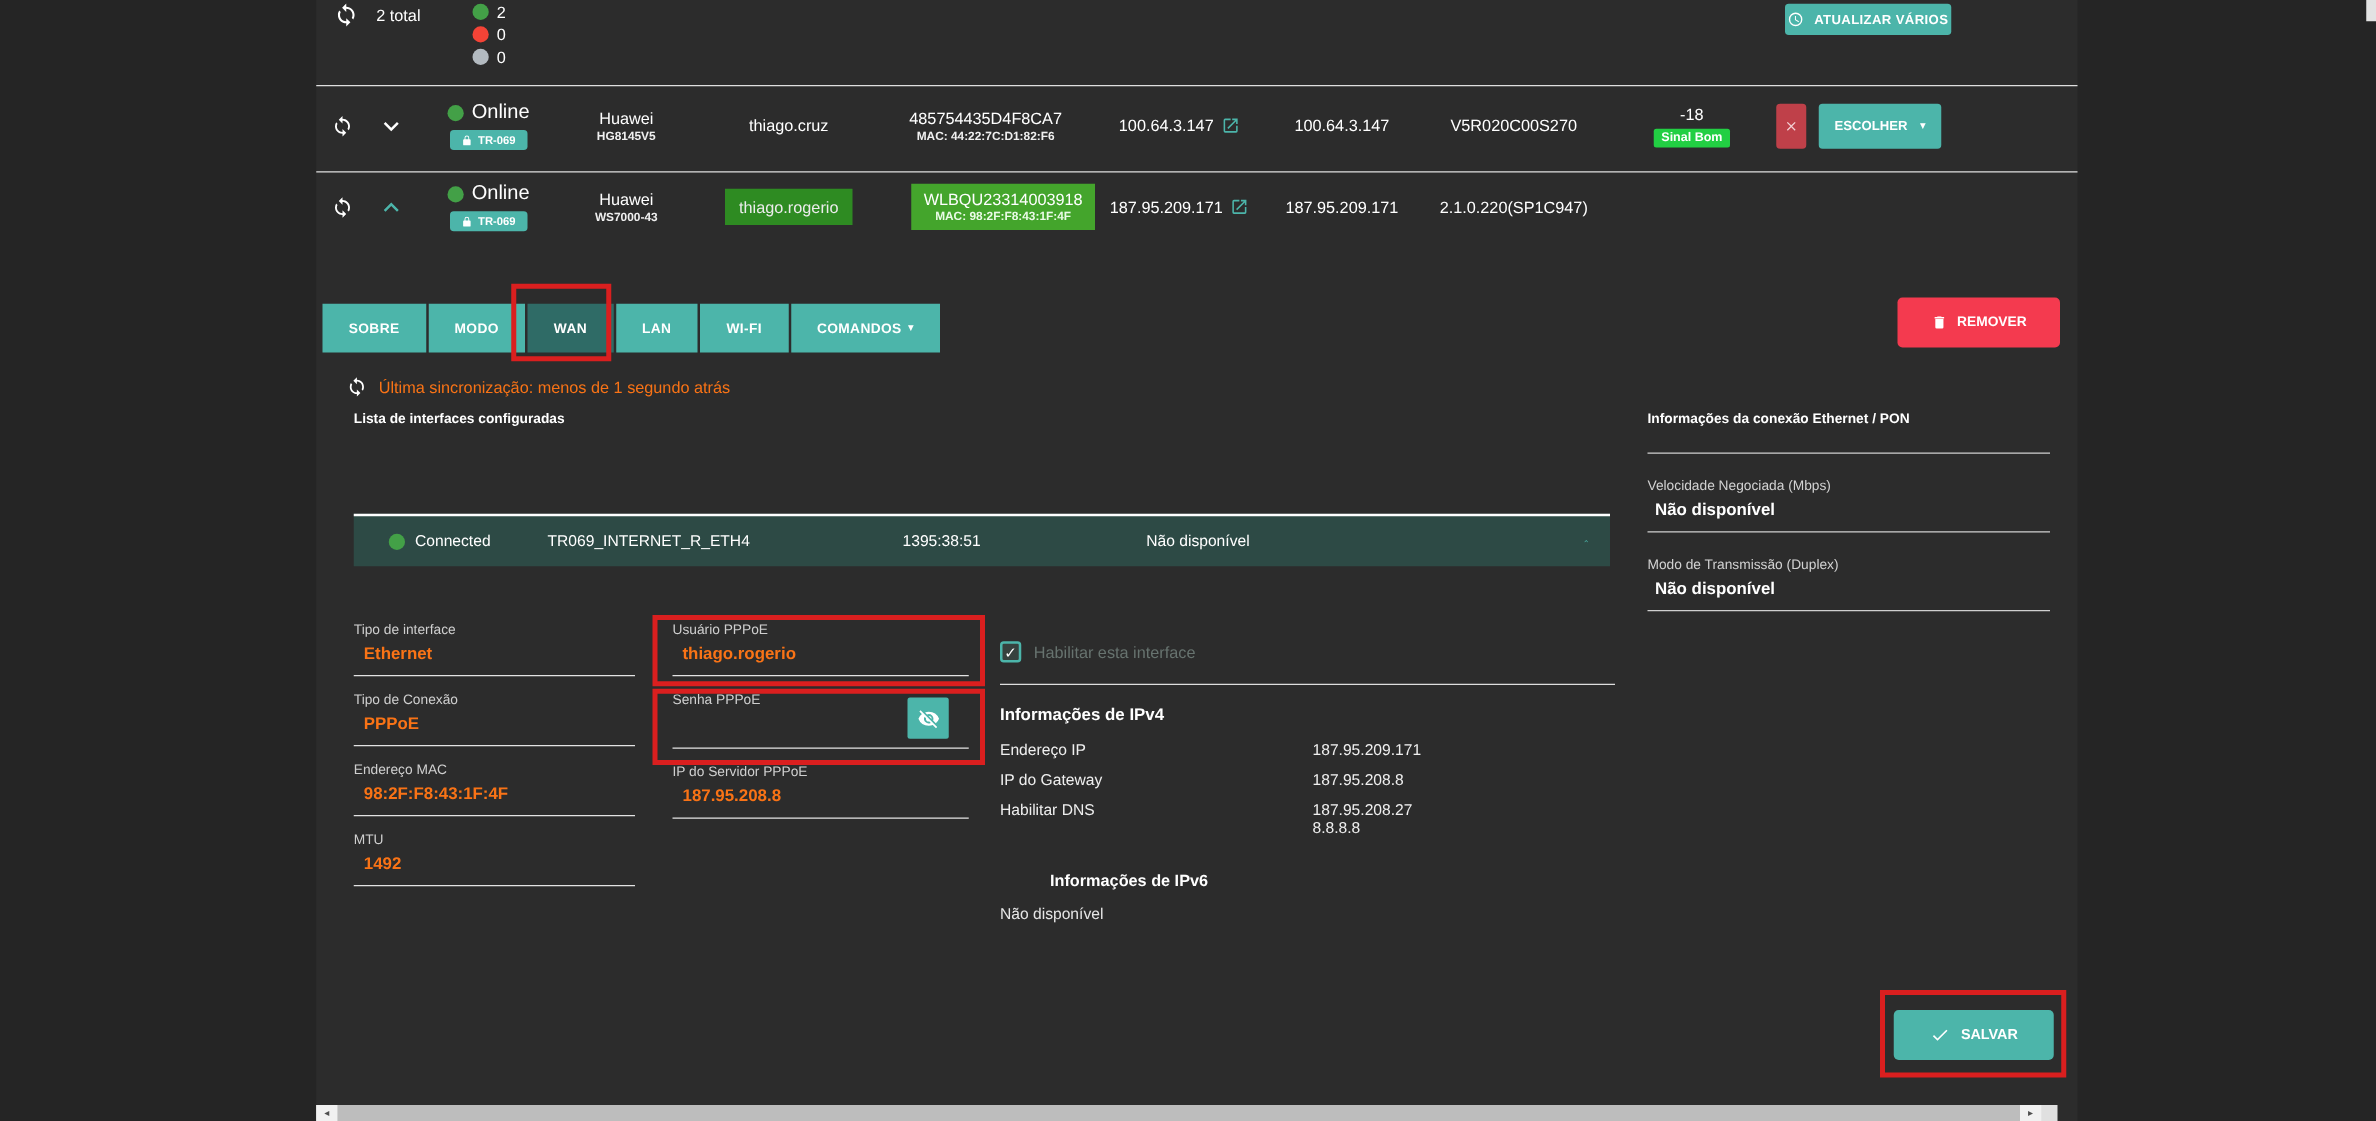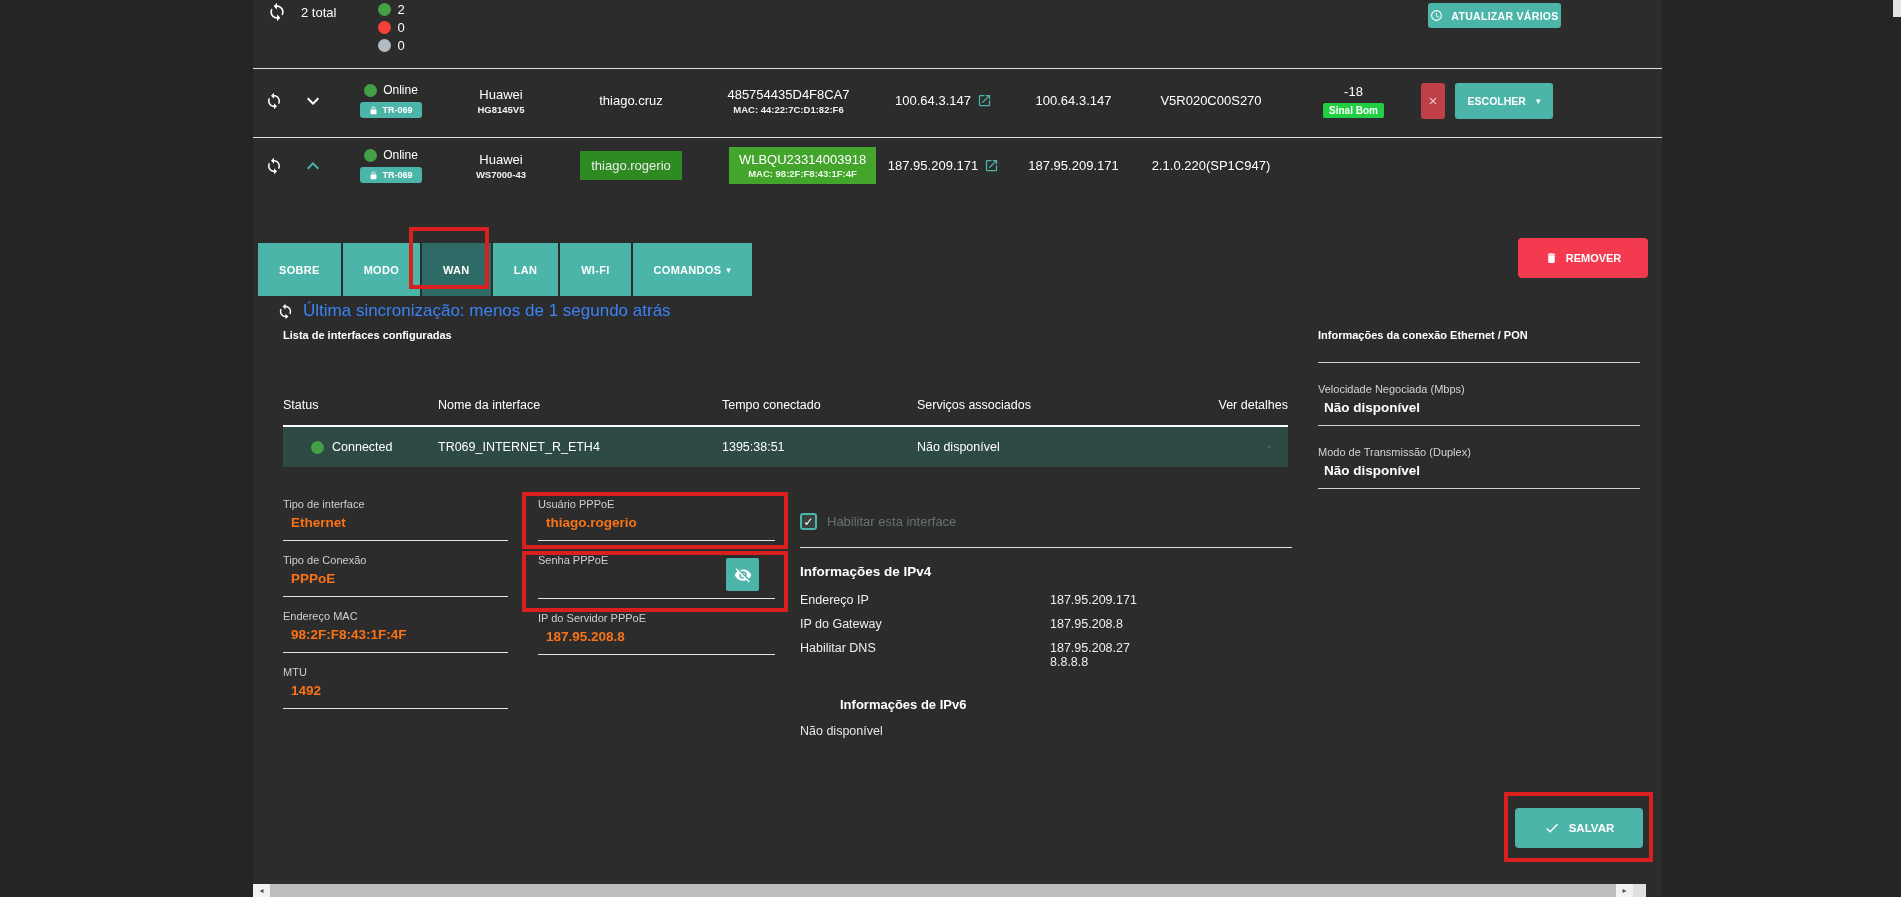--- a/index.html
+++ b/index.html
@@ -31,53 +31,53 @@
   
   .device-row { position:absolute; left:0; width:100%; border-top:1px solid #dfdfdf;
     display:grid; grid-template-columns:36px 40px 100px 120px 140px 175px 135px 125px 150px 135px 1fr;
     align-items:center; padding-left:12px; }
   .row1 { top:68px; height:64px; }
   .row2 { top:137px; height:56px; }
   .cell { display:flex; flex-direction:column; align-items:center; text-align:center; font-size:13px; gap:2px; }
   .sync-sm { width:18px; height:18px; color:#fff; cursor:pointer; }
   .chev { width:24px; height:24px; cursor:pointer; }
   .chev.white { color:#fff; } .chev.teal { color:#4cb5aa; }
-  .status-line { display:flex; align-items:center; gap:6px; font-size:12px;justify-content:center; }
+  .status-line { display:flex; align-items:center; gap:6px; font-size:16px;justify-content:center; }
   .sdot { width:13px; height:13px; border-radius:50%; background:#43a047; }
   .proto-badge { display:flex; align-items:center; gap:4px; background:#4cb5aa; color:#fff;
     font-size:9px; font-weight:bold; padding:3px 9px; border-radius:3px; margin-top:3px; }
   .lock { width:9px; height:9px; }
   .model, .mac-sub { font-size:9.5px; font-weight:bold; color:#f0f0f0; }
   .ip-line { display:flex; align-items:center; gap:6px; }
   .ext { width:15px; height:15px; color:#4cb5aa; cursor:pointer; }
   .signal-badge { background:#22cf43; color:#fff; font-size:10px; font-weight:bold; padding:2px 6px; border-radius:2px; margin-top:2px; }
   .actions { display:flex; flex-direction:row; align-items:center; gap:10px; }
   .x-btn { width:24px; height:36px; background:#bf4049; border-radius:3px; color:#f3cfd3; cursor:pointer; }
   .x-btn svg { width:12px; height:12px; }
   .choose-btn { width:98px; height:36px; background:#4cb5aa; border-radius:3px; display:flex; align-items:center;
     justify-content:center; gap:5px; font-size:10.5px; font-weight:bold; cursor:pointer; }
   .hl-user { background:#2e8b22; color:#ececec; padding:7px 11px; font-size:13px; }
   .hl-serial { background:#44a52c; color:#fff; padding:5px 10px; display:flex; flex-direction:column; gap:1px;margin-left:28px; }
   .hl-serial .mac-sub { color:#eafbe7; }
 
   
   .tabs { position:absolute; left:5px; top:243px; display:flex; gap:2px; }
-  .tab { height:53px; background:#4cb5aa; color:#fff; font-size:11px; font-weight:bold; letter-spacing:.3px;
+  .tab { height:39px; background:#4cb5aa; color:#fff; font-size:11px; font-weight:bold; letter-spacing:.3px;
     display:flex; align-items:center; justify-content:center; padding:4px 21px; cursor:pointer; }
   .tab.active { background:#2f6b66; }
   .caret { font-size:9px; margin-left:5px; }
 
   .remove-btn { position:absolute; left:1265px; top:238px; width:130px; height:40px; background:#f43a4f;
     border-radius:4px; display:flex; align-items:center; justify-content:center; gap:8px;
     font-size:11px; font-weight:bold; cursor:pointer; }
   .trash { width:13px; height:14px; }
 
   
   .sync-row { position:absolute; left:24px; top:301px; display:flex; align-items:center; gap:9px;
-    font-size:17px; color:#3b82f6;justify-content:center; }
+    font-size:13px; color:#f97316;justify-content:center; }
   .sync-md { width:17px; height:17px; color:#fff; cursor:pointer; }
   .sec-title { position:absolute; font-size:11px; font-weight:bold; color:#fff; }
   .t-left { left:30px; top:329px; }
   .t-right { left:1065px; top:329px; }
 
   
   .conn-panel { position:absolute; left:1065px; top:362px; width:322px; border-top:1px solid #cfcfcf; }
   .conn-item { padding:20px 0 10px 0; border-bottom:1px solid #cfcfcf; }
   .conn-label { font-size:11px; color:#d2d2d2; }
   .conn-value { font-size:13.5px; font-weight:bold; margin-top:5px; padding-left:6px; }
@@ -349,27 +349,20 @@
       <div class="conn-label">Velocidade Negociada (Mbps)</div>
       <div class="conn-value">Não disponível</div>
     </div>
     <div class="conn-item">
       <div class="conn-label">Modo de Transmissão (Duplex)</div>
       <div class="conn-value">Não disponível</div>
     </div>
   </div>
 
   <div class="if-table">
-    <div class="if-head">
-      <span>Status</span>
-      <span>Nome da interface</span>
-      <span>Tempo conectado</span>
-      <span>Serviços associados</span>
-      <span class="hr">Ver detalhes</span>
-    </div>
     <div class="if-row">
       <span class="if-status">
           <span class="sdot"></span>
           <span>Connected</span>
         </span>
       <span>TR069_INTERNET_R_ETH4</span>
       <span>1395:38:51</span>
       <span>Não disponível</span>
       <span class="icn row-chev">
         <svg viewBox="0 0 24 24">

